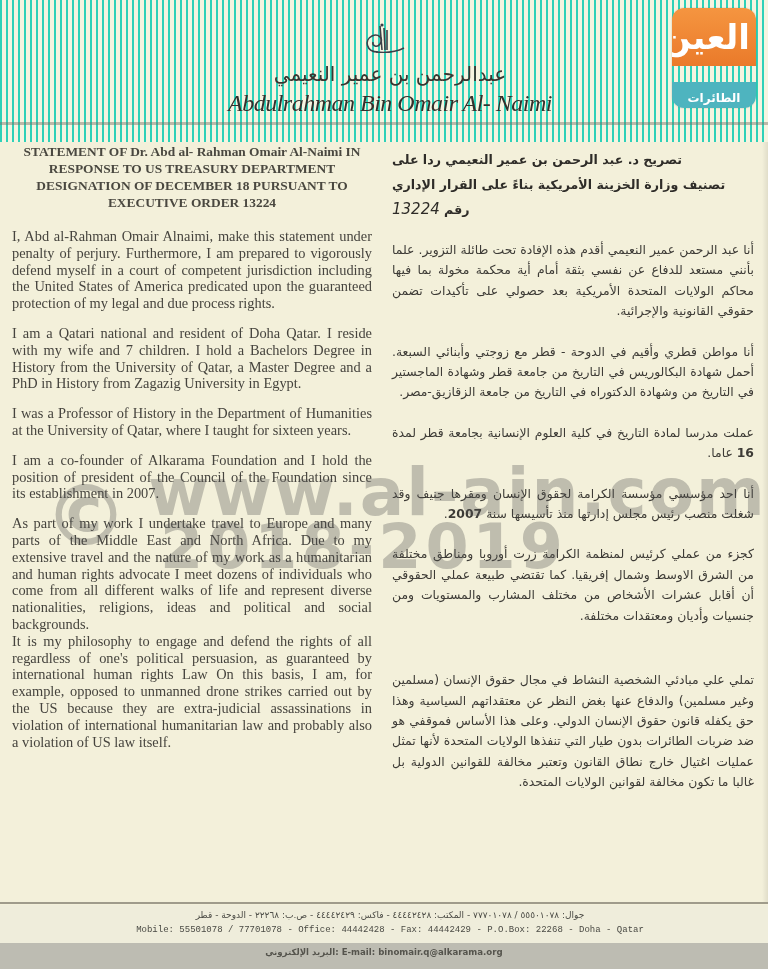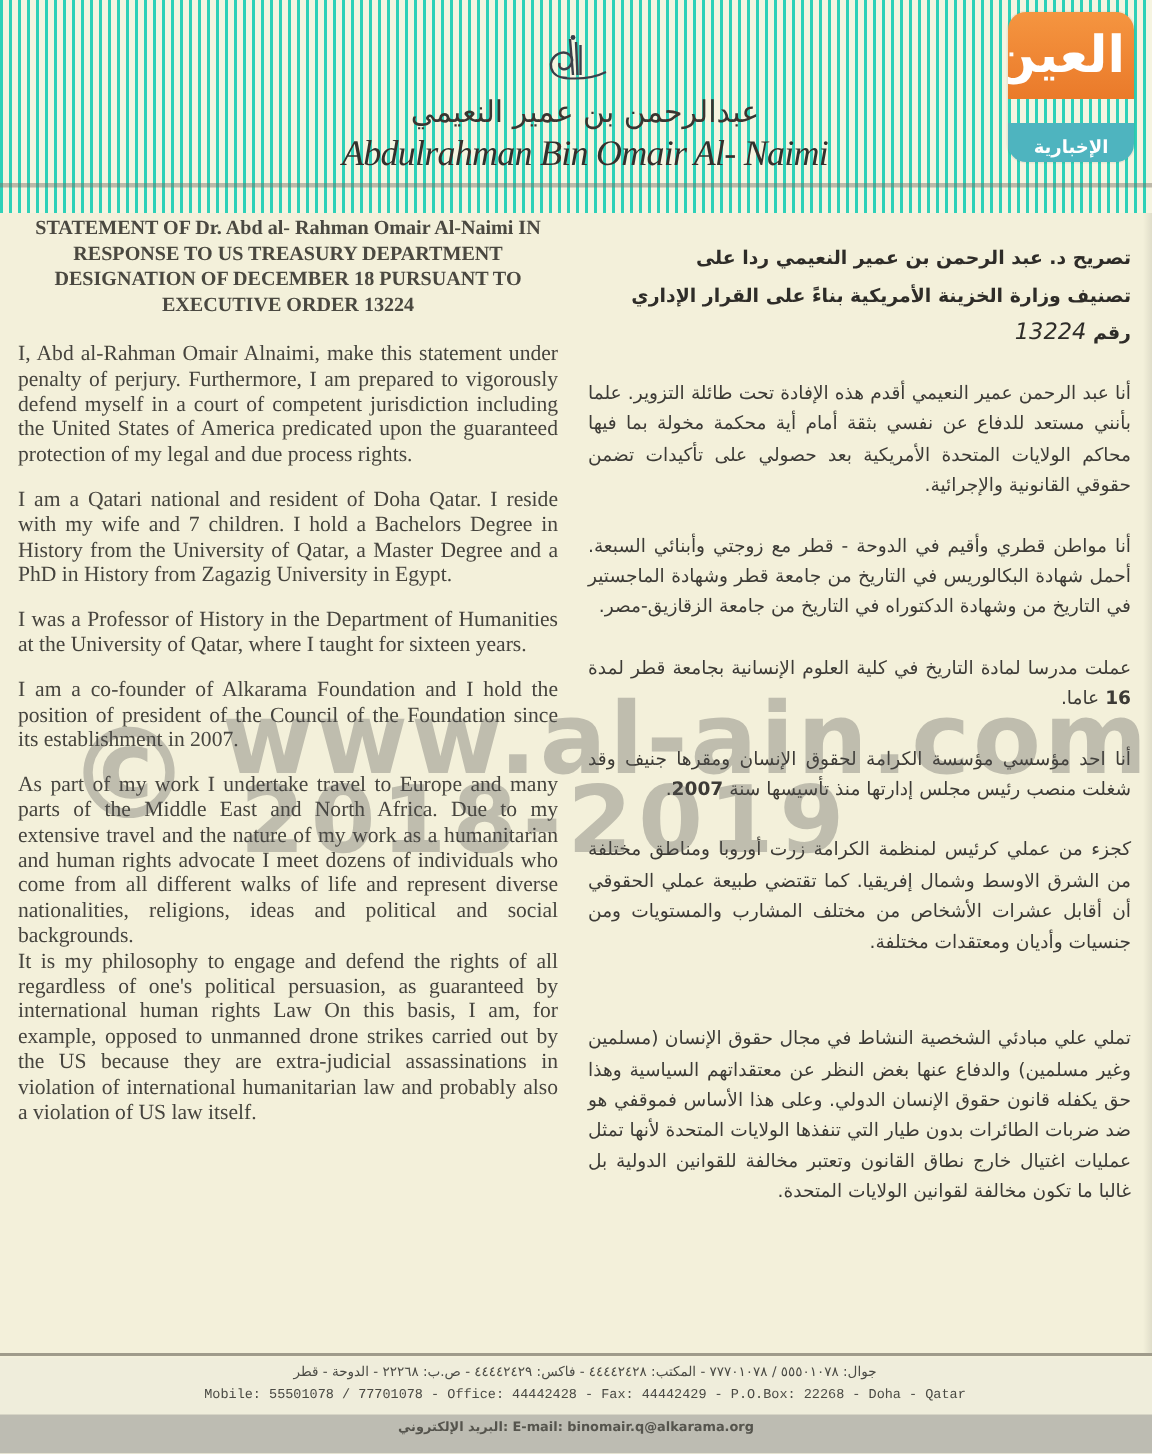--- a/index.html
+++ b/index.html
@@ -71,22 +71,22 @@
     position: absolute; left: 392px; top: 143px; width: 362px;
     direction: rtl; text-align: justify;
     font-family: "DejaVu Sans", sans-serif; color: #3d3b36;
   }
   .title-en {
     text-align: center; font-weight: bold; font-size: 13.4px; line-height: 17px;
     margin: 0 0 17px 0; color: #4a4840; text-transform: uppercase;
   }
   .title-en .mixed { text-transform: none; }
   .title-ar {
-    text-align: right; font-weight: bold; font-size: 12.6px; line-height: 25px;
-    margin: 16px 0 18px 0; color: #2e2c28;
+    text-align: left; font-weight: bold; font-size: 12.6px; line-height: 25px;
+    margin: 4px 0 18px 0; color: #2e2c28;
   }
   .title-ar .num { font-weight: normal; font-size: 15px; font-style: italic; }
   .para-en {
     font-size: 14.4px; line-height: 16.8px; text-align: justify; margin: 0 0 13px 0;
   }
   .para-en.tight { margin-bottom: 0; }
   .para-ar {
     font-size: 12.4px; line-height: 20.4px; margin: 0 0 20px 0;
   }
   .para-ar b { font-weight: bold; }
@@ -155,21 +155,21 @@
       <circle cx="24" cy="3" r="1.6" fill="#3b3f48"></circle>
     </svg>
     <div class="name-ar">عبدالرحمن بن عمير النعيمي</div>
     <div class="name-en">Abdulrahman Bin Omair Al- Naimi</div>
     <div class="rule"></div>
 
     <div class="brand">
       <div class="top"></div>
       <div class="bottom"></div>
       <div class="main">العين</div>
-      <div class="sub">الإخبارية</div>
+      <div class="sub">الطائرات</div>
     </div>
   </div>
 
   <div class="col-en">
     <div class="title-en">
       <span>STATEMENT OF </span><span class="mixed">Dr. Abd al- Rahman Omair</span>
       <span class="mixed">Al-Naimi</span><span> IN RESPONSE TO US TREASURY DEPARTMENT DESIGNATION OF DECEMBER 18 PURSUANT TO EXECUTIVE ORDER 13224</span>
     </div>
     <p class="para-en">I, Abd al-Rahman Omair Alnaimi, make this statement under penalty of perjury. Furthermore, I am prepared to vigorously defend myself in a court of competent jurisdiction including the United States of America predicated upon the guaranteed protection of my legal and due process rights.</p>
     <p class="para-en">I am a Qatari national and resident of Doha Qatar. I reside with my wife and 7 children.  I hold a Bachelors Degree in History from the University of Qatar, a Master Degree and a PhD in History from Zagazig University in Egypt.</p>

